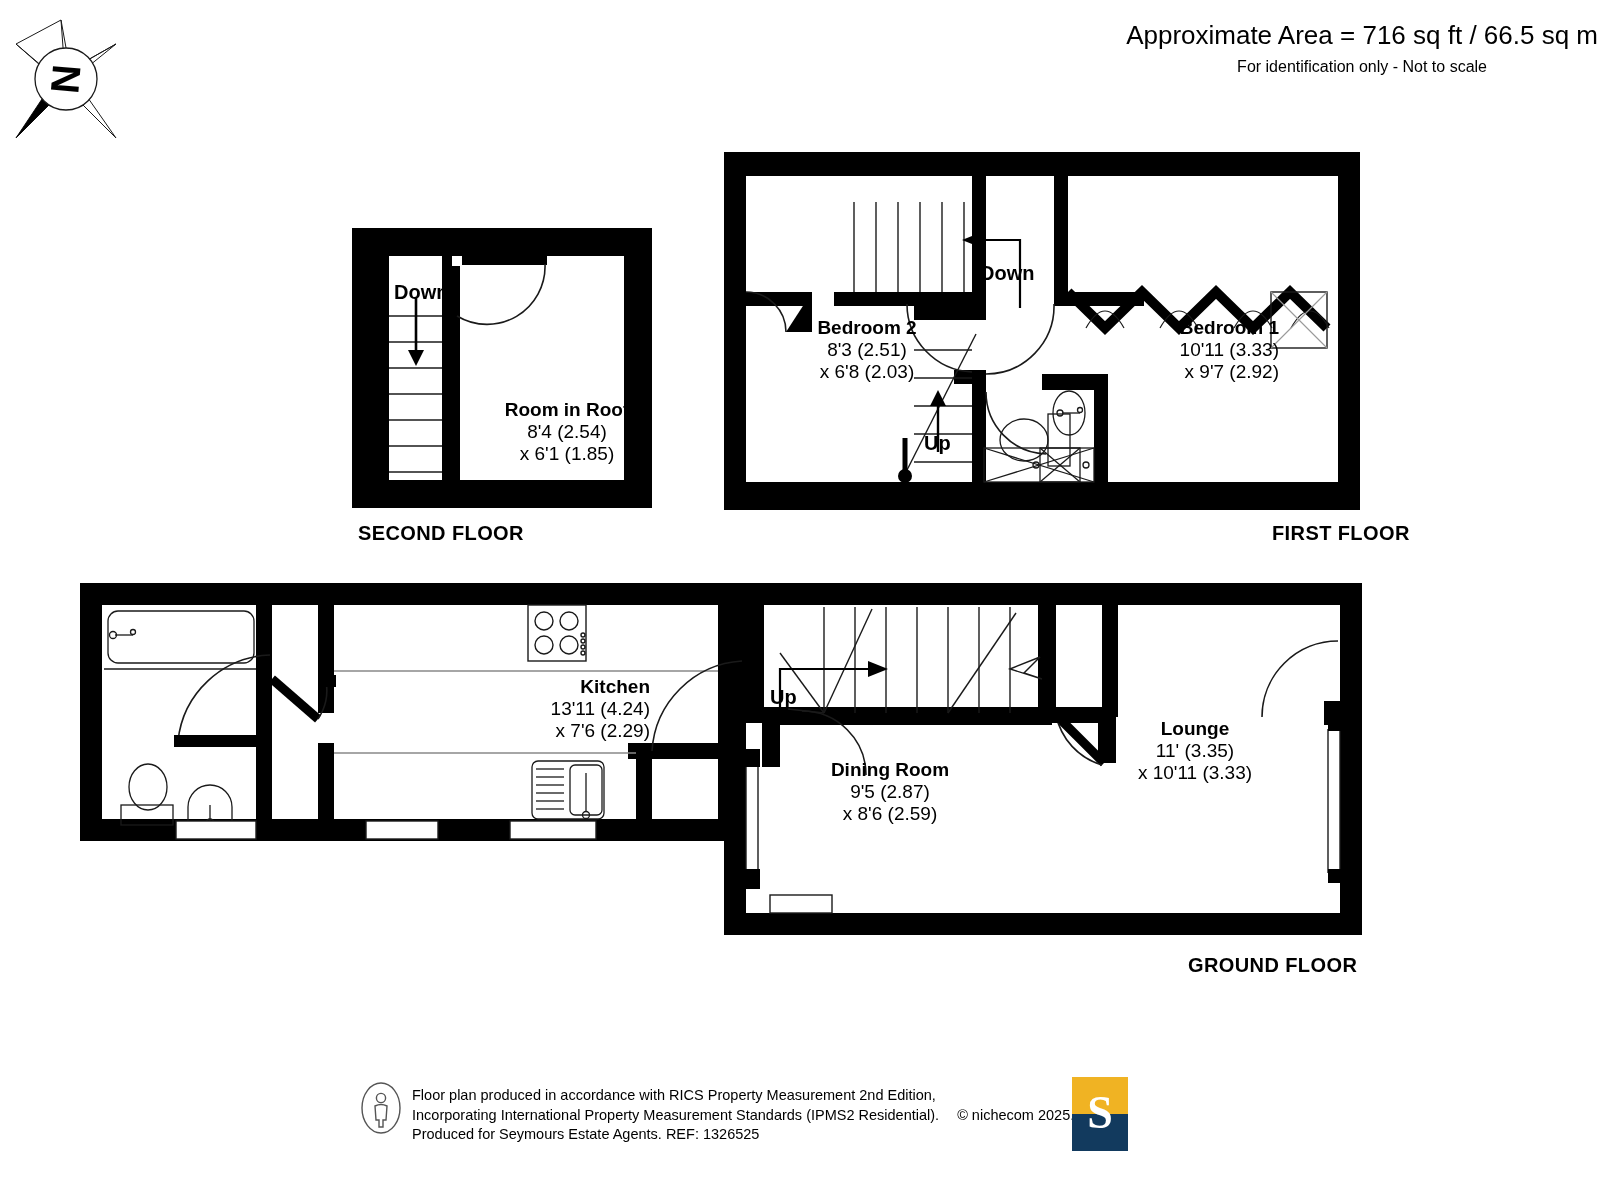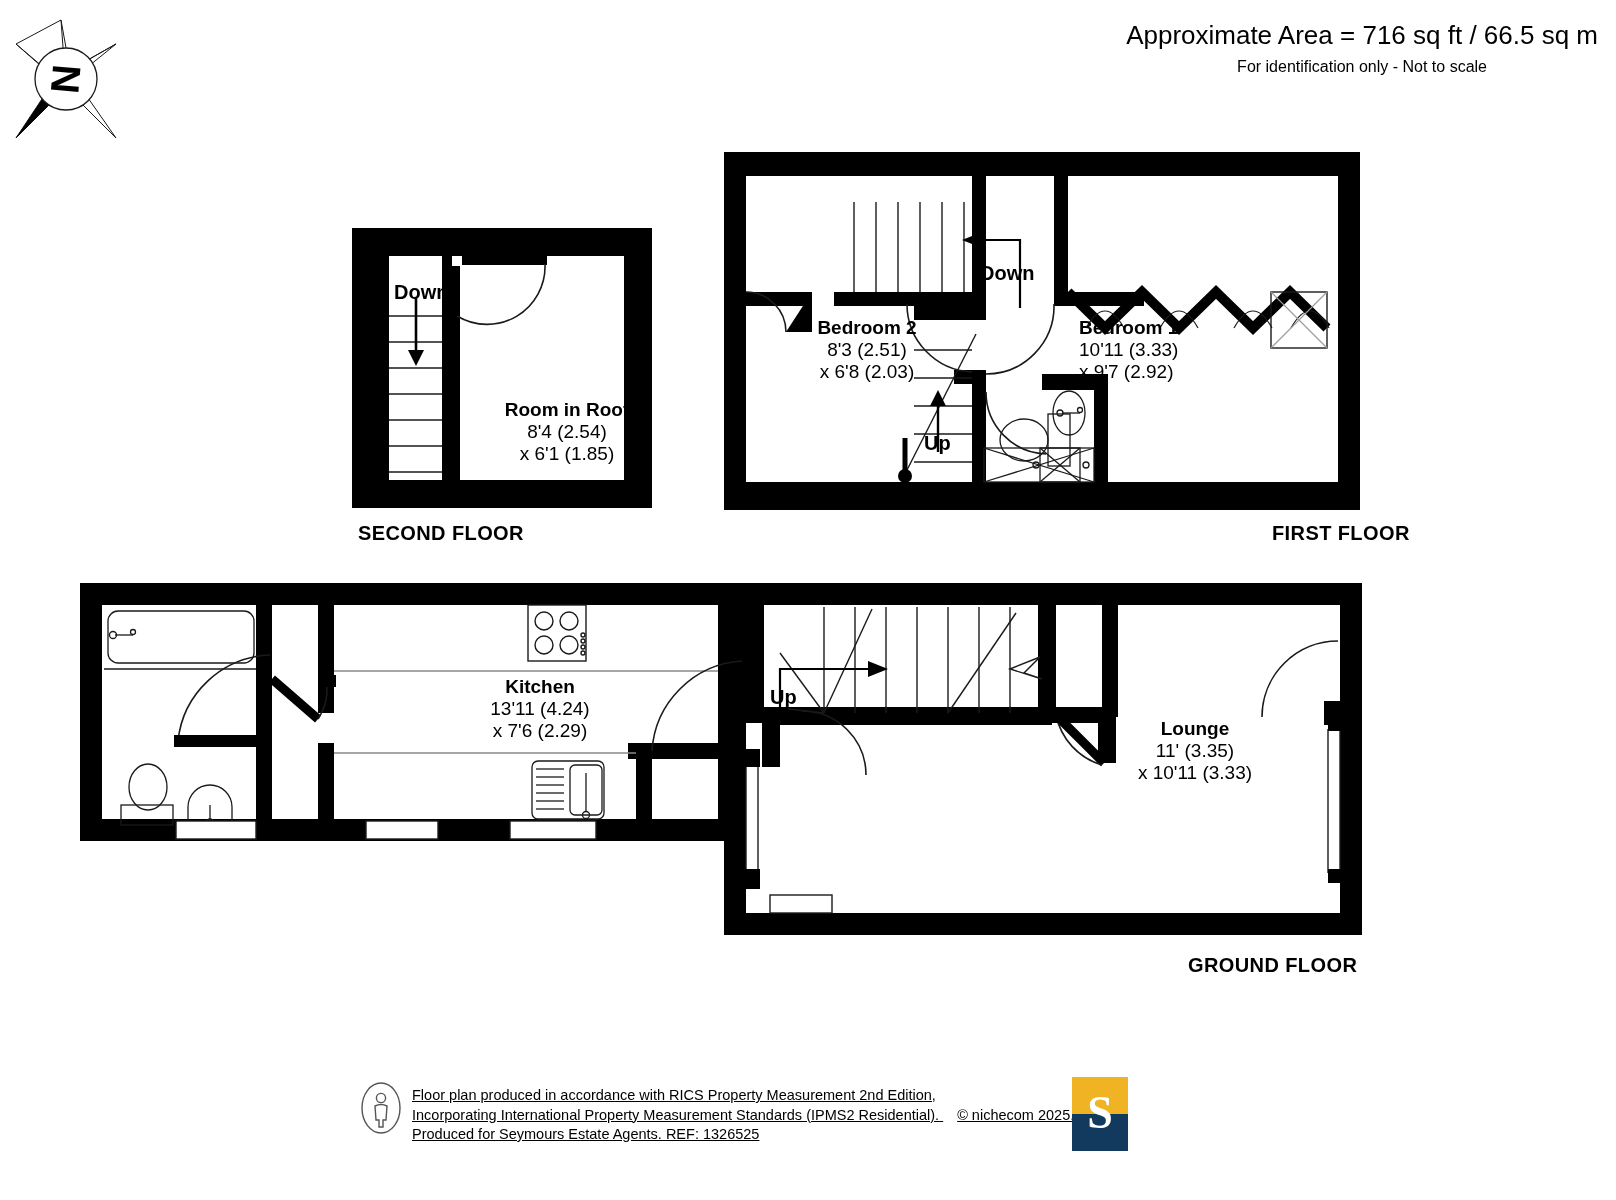--- a/index.html
+++ b/index.html
@@ -79,21 +79,20 @@
   .room-dim  { font-size: 19px; font-weight: normal; }
   .dir-label { font-size: 20px; font-weight: bold; }
 
   
   .footer {
     position: absolute;
     left: 360px;
     top: 1082px;
     display: flex;
     align-items: flex-start;
-    text-decoration: underline;
   }
   .footer-icon {
     width: 42px;
     height: 52px;
     flex: 0 0 auto;
     margin-right: 10px;
   }
   .footer-text {
     font-size: 14.5px;
     line-height: 19.5px;
@@ -295,21 +294,21 @@
         <circle cx="362" cy="313" r="3"></circle>
       </g>
     </svg>
     <div class="dir-label" style="position:absolute; left:256px; top:110px;">Down</div>
     <div class="dir-label" style="position:absolute; left:200px; top:280px;">Up</div>
     <div style="position:absolute; left:48px; top:165px; width:190px; text-align:center;">
       <div class="room-name">Bedroom 2</div>
       <div class="room-dim">8'3 (2.51)</div>
       <div class="room-dim">x 6'8 (2.03)</div>
     </div>
-    <div style="position:absolute; left:355px; top:165px; width:200px; text-align:left;">
+    <div style="position:absolute; left:355px; top:165px; width:200px; text-align:right;">
       <div class="room-name">Bedroom 1</div>
       <div class="room-dim">10'11 (3.33)</div>
       <div class="room-dim">x 9'7 (2.92)</div>
     </div>
   </div>
   <div class="floor-label" style="left:1272px; top:522px;">FIRST FLOOR</div>
 
   <div class="plan" style="left:80px; top:583px;">
     <svg width="1282" height="352" viewBox="0 0 1282 352">
 
@@ -446,24 +445,29 @@
         <rect x="430" y="238" width="86" height="18"></rect>
       </g>
 
       <g fill="#ffffff" stroke="#1a1a1a" stroke-width="1.4">
         <rect x="690" y="312" width="62" height="18"></rect>
       </g>
 
       <rect x="1022" y="0" width="16" height="24" fill="#000000"></rect>
     </svg>
     <div class="dir-label" style="position:absolute; left:690px; top:103px;">Up</div>
-    <div style="position:absolute; left:350px; top:93px; width:220px; text-align:center;">
+    <div style="position:absolute; left:350px; top:93px; width:220px; text-align:right;">
       <div class="room-name">Kitchen</div>
       <div class="room-dim">13'11 (4.24)</div>
       <div class="room-dim">x 7'6 (2.29)</div>
+    </div>
+    <div style="position:absolute; left:700px; top:176px; width:220px; text-align:center;">
+      <div class="room-name">Dining Room</div>
+      <div class="room-dim">9'5 (2.87)</div>
+      <div class="room-dim">x 8'6 (2.59)</div>
     </div>
     <div style="position:absolute; left:1000px; top:135px; width:230px; text-align:center;">
       <div class="room-name">Lounge</div>
       <div class="room-dim">11' (3.35)</div>
       <div class="room-dim">x 10'11 (3.33)</div>
     </div>
   </div>
   <div class="floor-label" style="left:1188px; top:954px;">GROUND FLOOR</div>
 
   <div class="footer">

